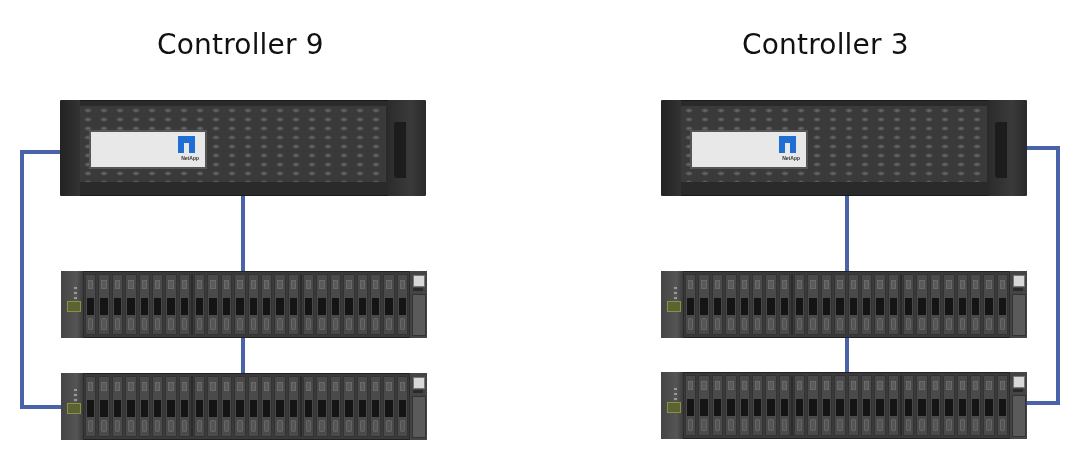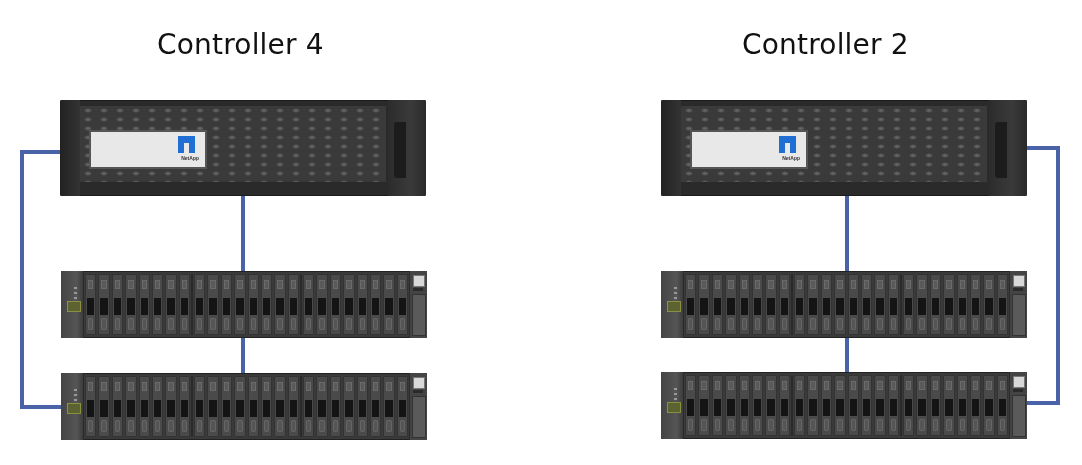--- a/index.html
+++ b/index.html
@@ -36,22 +36,22 @@
   .shelf .group { flex:1; display:flex; border-right:2px solid #2a2a2a; }
   .shelf .group:last-child { border-right:none; }
   .shelf .bay { flex:1; margin:0 1px; background:#4a4a4a; position:relative; border-radius:1px; box-shadow: inset 0 0 0 1px #333; }
   .shelf .bay:before { content:""; position:absolute; left:3px; right:3px; top:6px; height:9px; background:#5a5a5a; box-shadow: inset 0 0 0 1px #6a6a6a; }
   .shelf .bay .blk { position:absolute; left:2px; right:2px; top:24px; height:17px; background:#141414; }
   .shelf .bay:after { content:""; position:absolute; left:3px; right:3px; bottom:5px; height:12px; background:#555; border-radius:2px; box-shadow: inset 0 0 0 1px #666; }
 </style>
 </head>
 <body>
 
-<div class="title" style="left:157px;">Controller 4</div>
-<div class="title" style="left:742px;">Controller 2</div>
+<div class="title" style="left:157px;">Controller 9</div>
+<div class="title" style="left:742px;">Controller 3</div>
 
 <div class="line" style="left:241px; top:196px; width:4px; height:76px;"></div>
 <div class="line" style="left:241px; top:338px; width:4px; height:35px;"></div>
 <div class="line" style="left:20px; top:150px; width:42px; height:4px;"></div>
 <div class="line" style="left:20px; top:150px; width:4px; height:259px;"></div>
 <div class="line" style="left:20px; top:405px; width:42px; height:4px;"></div>
 
 <div class="line" style="left:845px; top:196px; width:4px; height:75px;"></div>
 <div class="line" style="left:845px; top:338px; width:4px; height:35px;"></div>
 <div class="line" style="left:1025px; top:146px; width:35px; height:4px;"></div>

